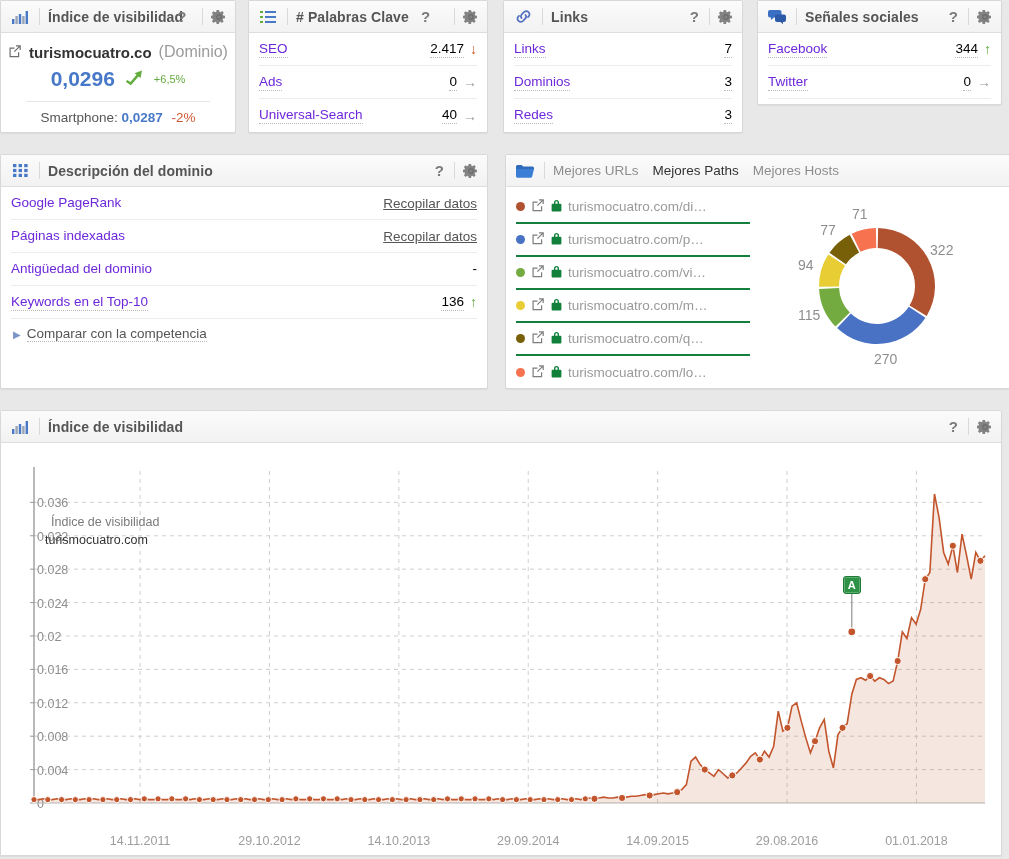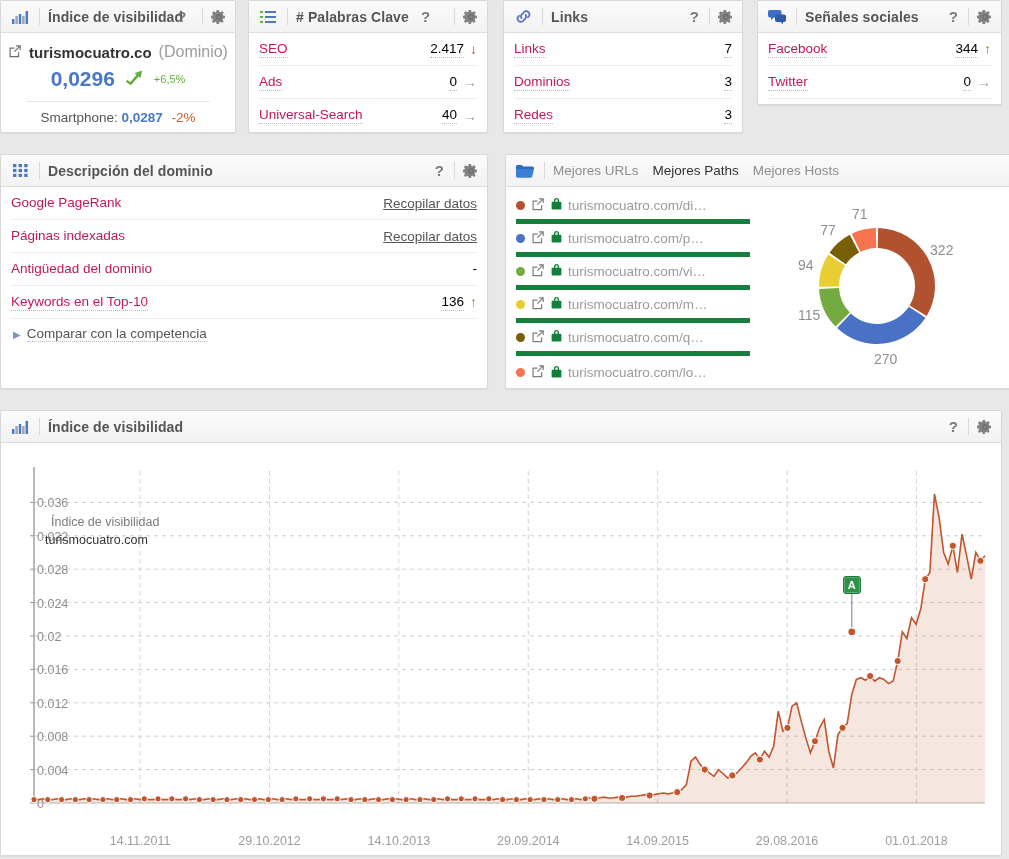--- a/index.html
+++ b/index.html
@@ -54,21 +54,21 @@
   .rows { padding: 0 10px; }
   .mrow {
     display: flex;
     align-items: center;
     height: 33px;
     border-bottom: 1px solid #ececec;
     font-size: 13.5px;
   }
   .mrow:last-child { border-bottom: none; }
   .mlabel {
-    color: #be185d;
+    color: #6d28d9;
     border-bottom: 1px dotted #b9b9b9;
     padding-bottom: 1px;
     cursor: pointer;
   }
   .mval {
     margin-left: auto;
     color: #000000;
     border-bottom: 1px dotted #b9b9b9;
     padding-bottom: 1px;
     cursor: pointer;
@@ -113,21 +113,21 @@
   }
 
   
   .tabs { display: flex; align-items: center; gap: 14px; }
   .tab { font-size: 13.5px; color: #8d8d8d; cursor: pointer; white-space: nowrap; }
   .tab.active { color: #333; font-weight: normal; }
   .paths-body { display: flex; height: 204px; }
   .plist { width: 244px; padding: 4px 0 0 10px; }
   .prow {
     display: flex; align-items: center; gap: 6px;
-    height: 33px; border-bottom: 5px solid #15803d;
+    height: 33px; border-bottom: 2px solid #15803d;
     font-size: 13.5px;
   }
   .prow:last-child { border-bottom: none; }
   .dot { width: 9px; height: 9px; border-radius: 50%; flex: 0 0 9px; }
   .purl { color: #9a9a9a; white-space: nowrap; overflow: hidden; cursor: pointer; }
   .donutwrap { flex: 1; position: relative; }
 
   
   .chart-body { position: relative; height: 412px; background: #fff; }
   .series-label {

